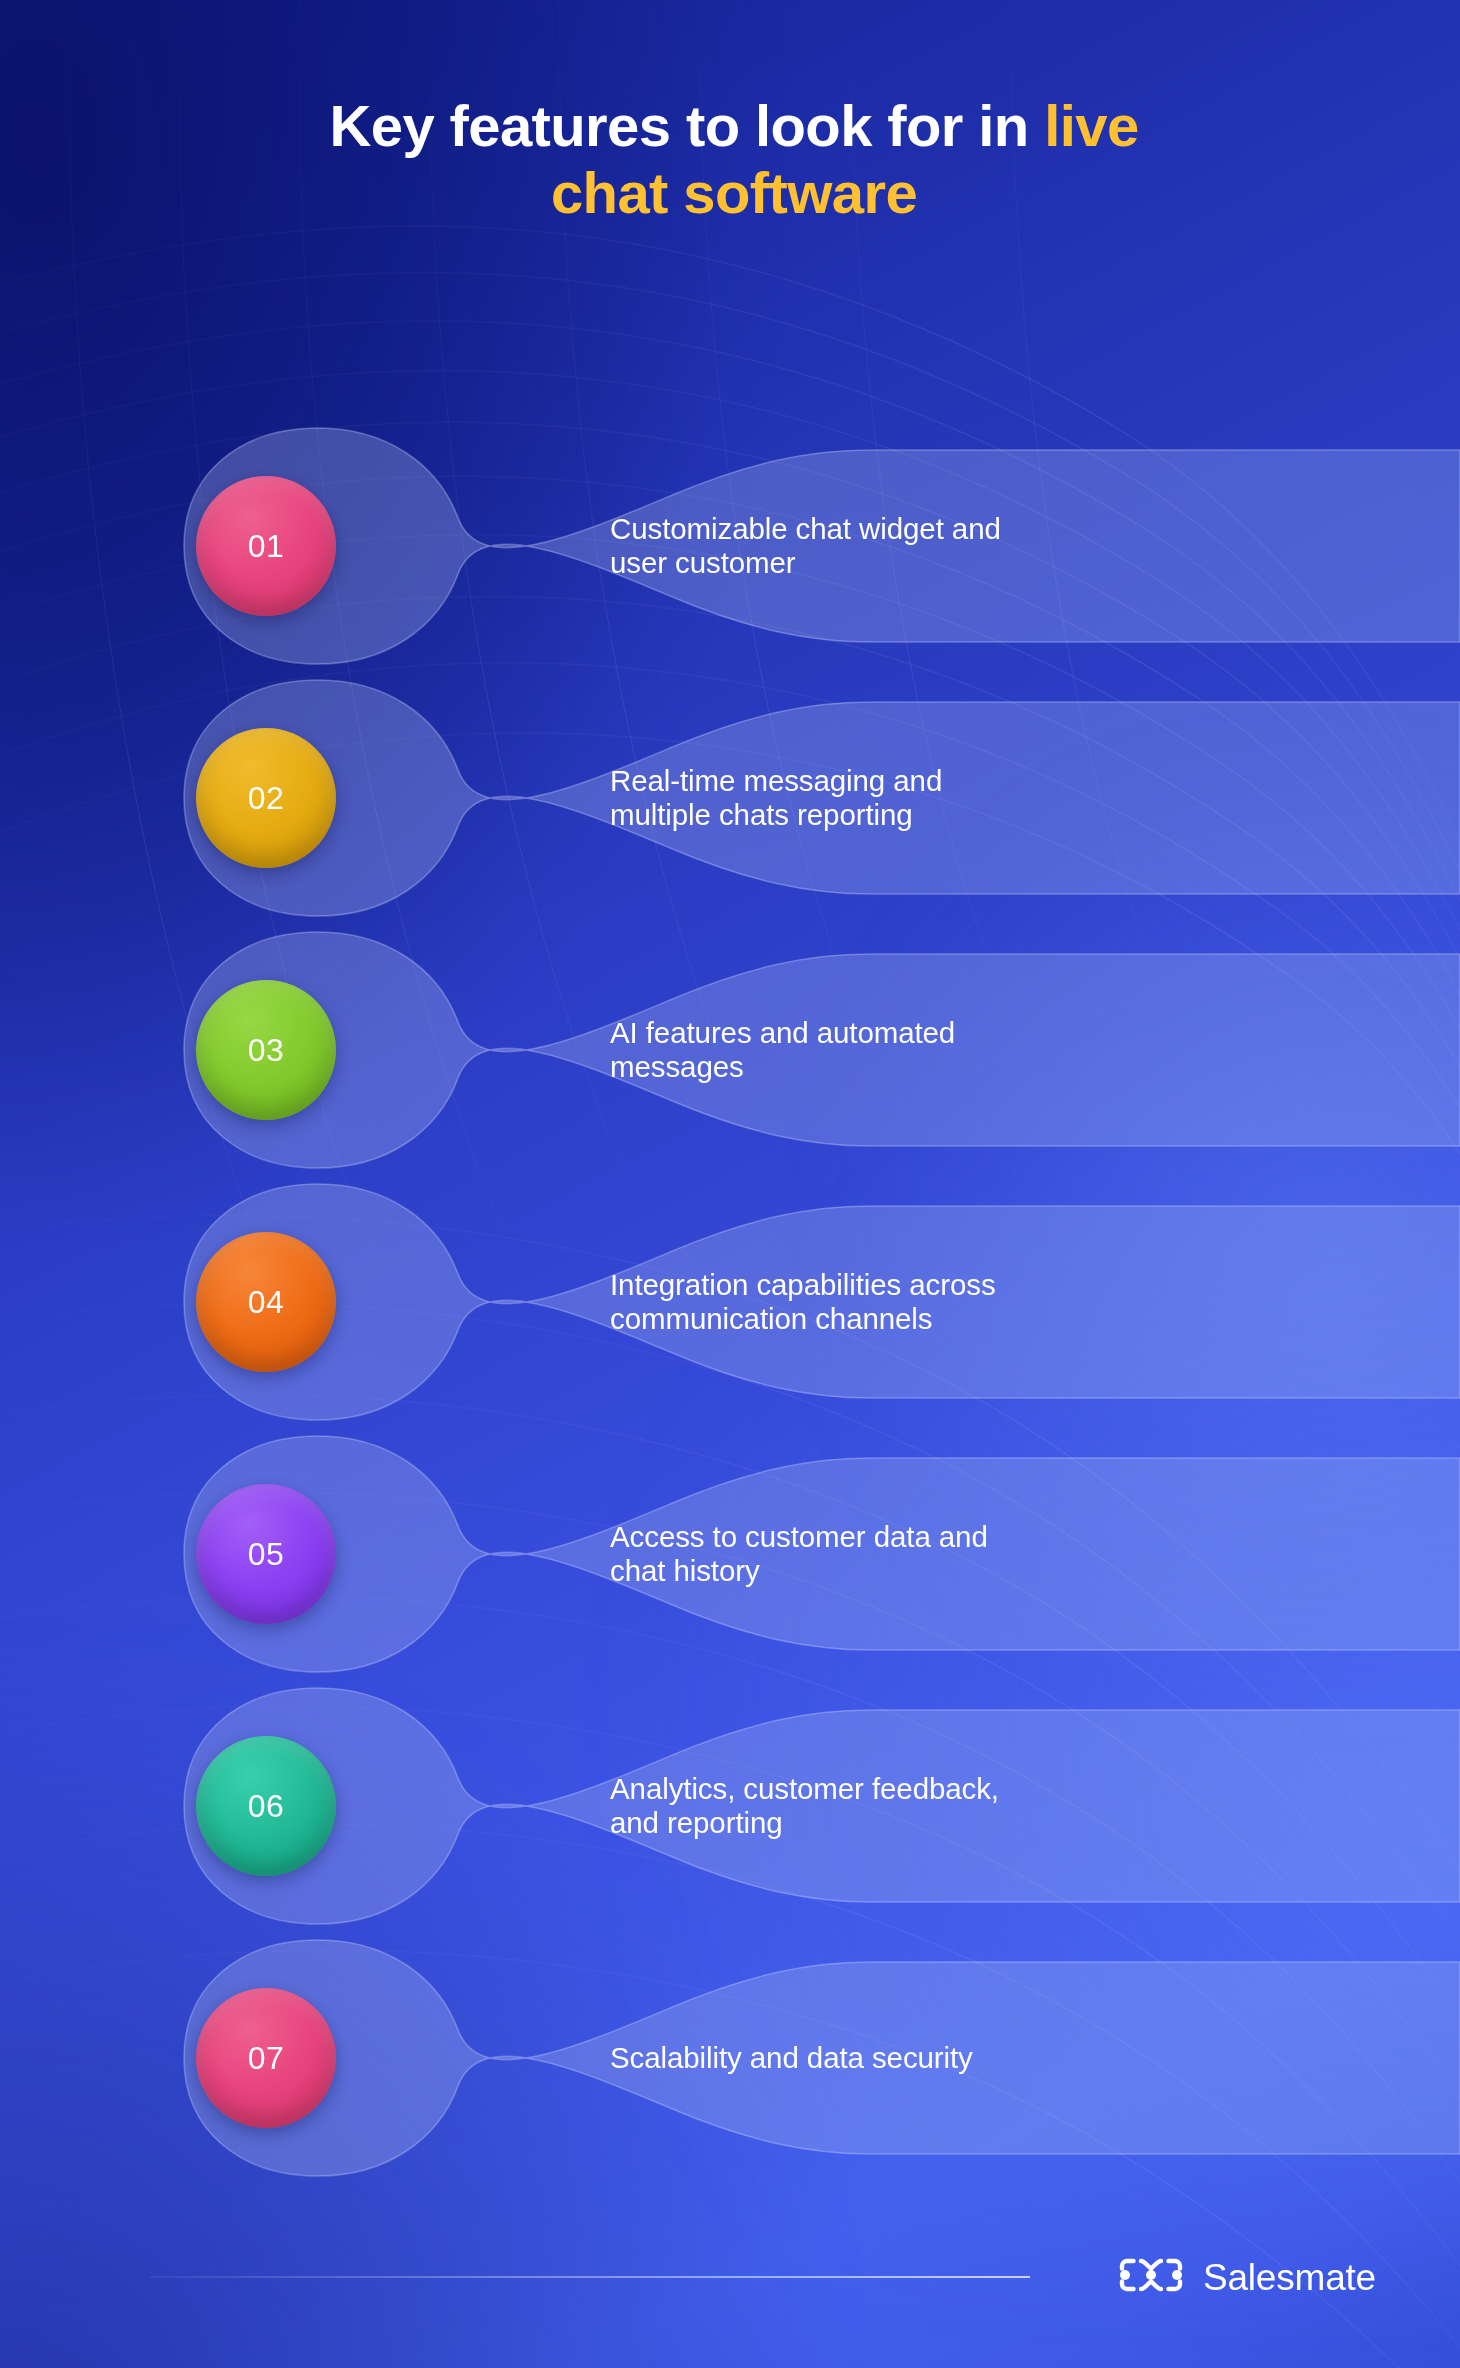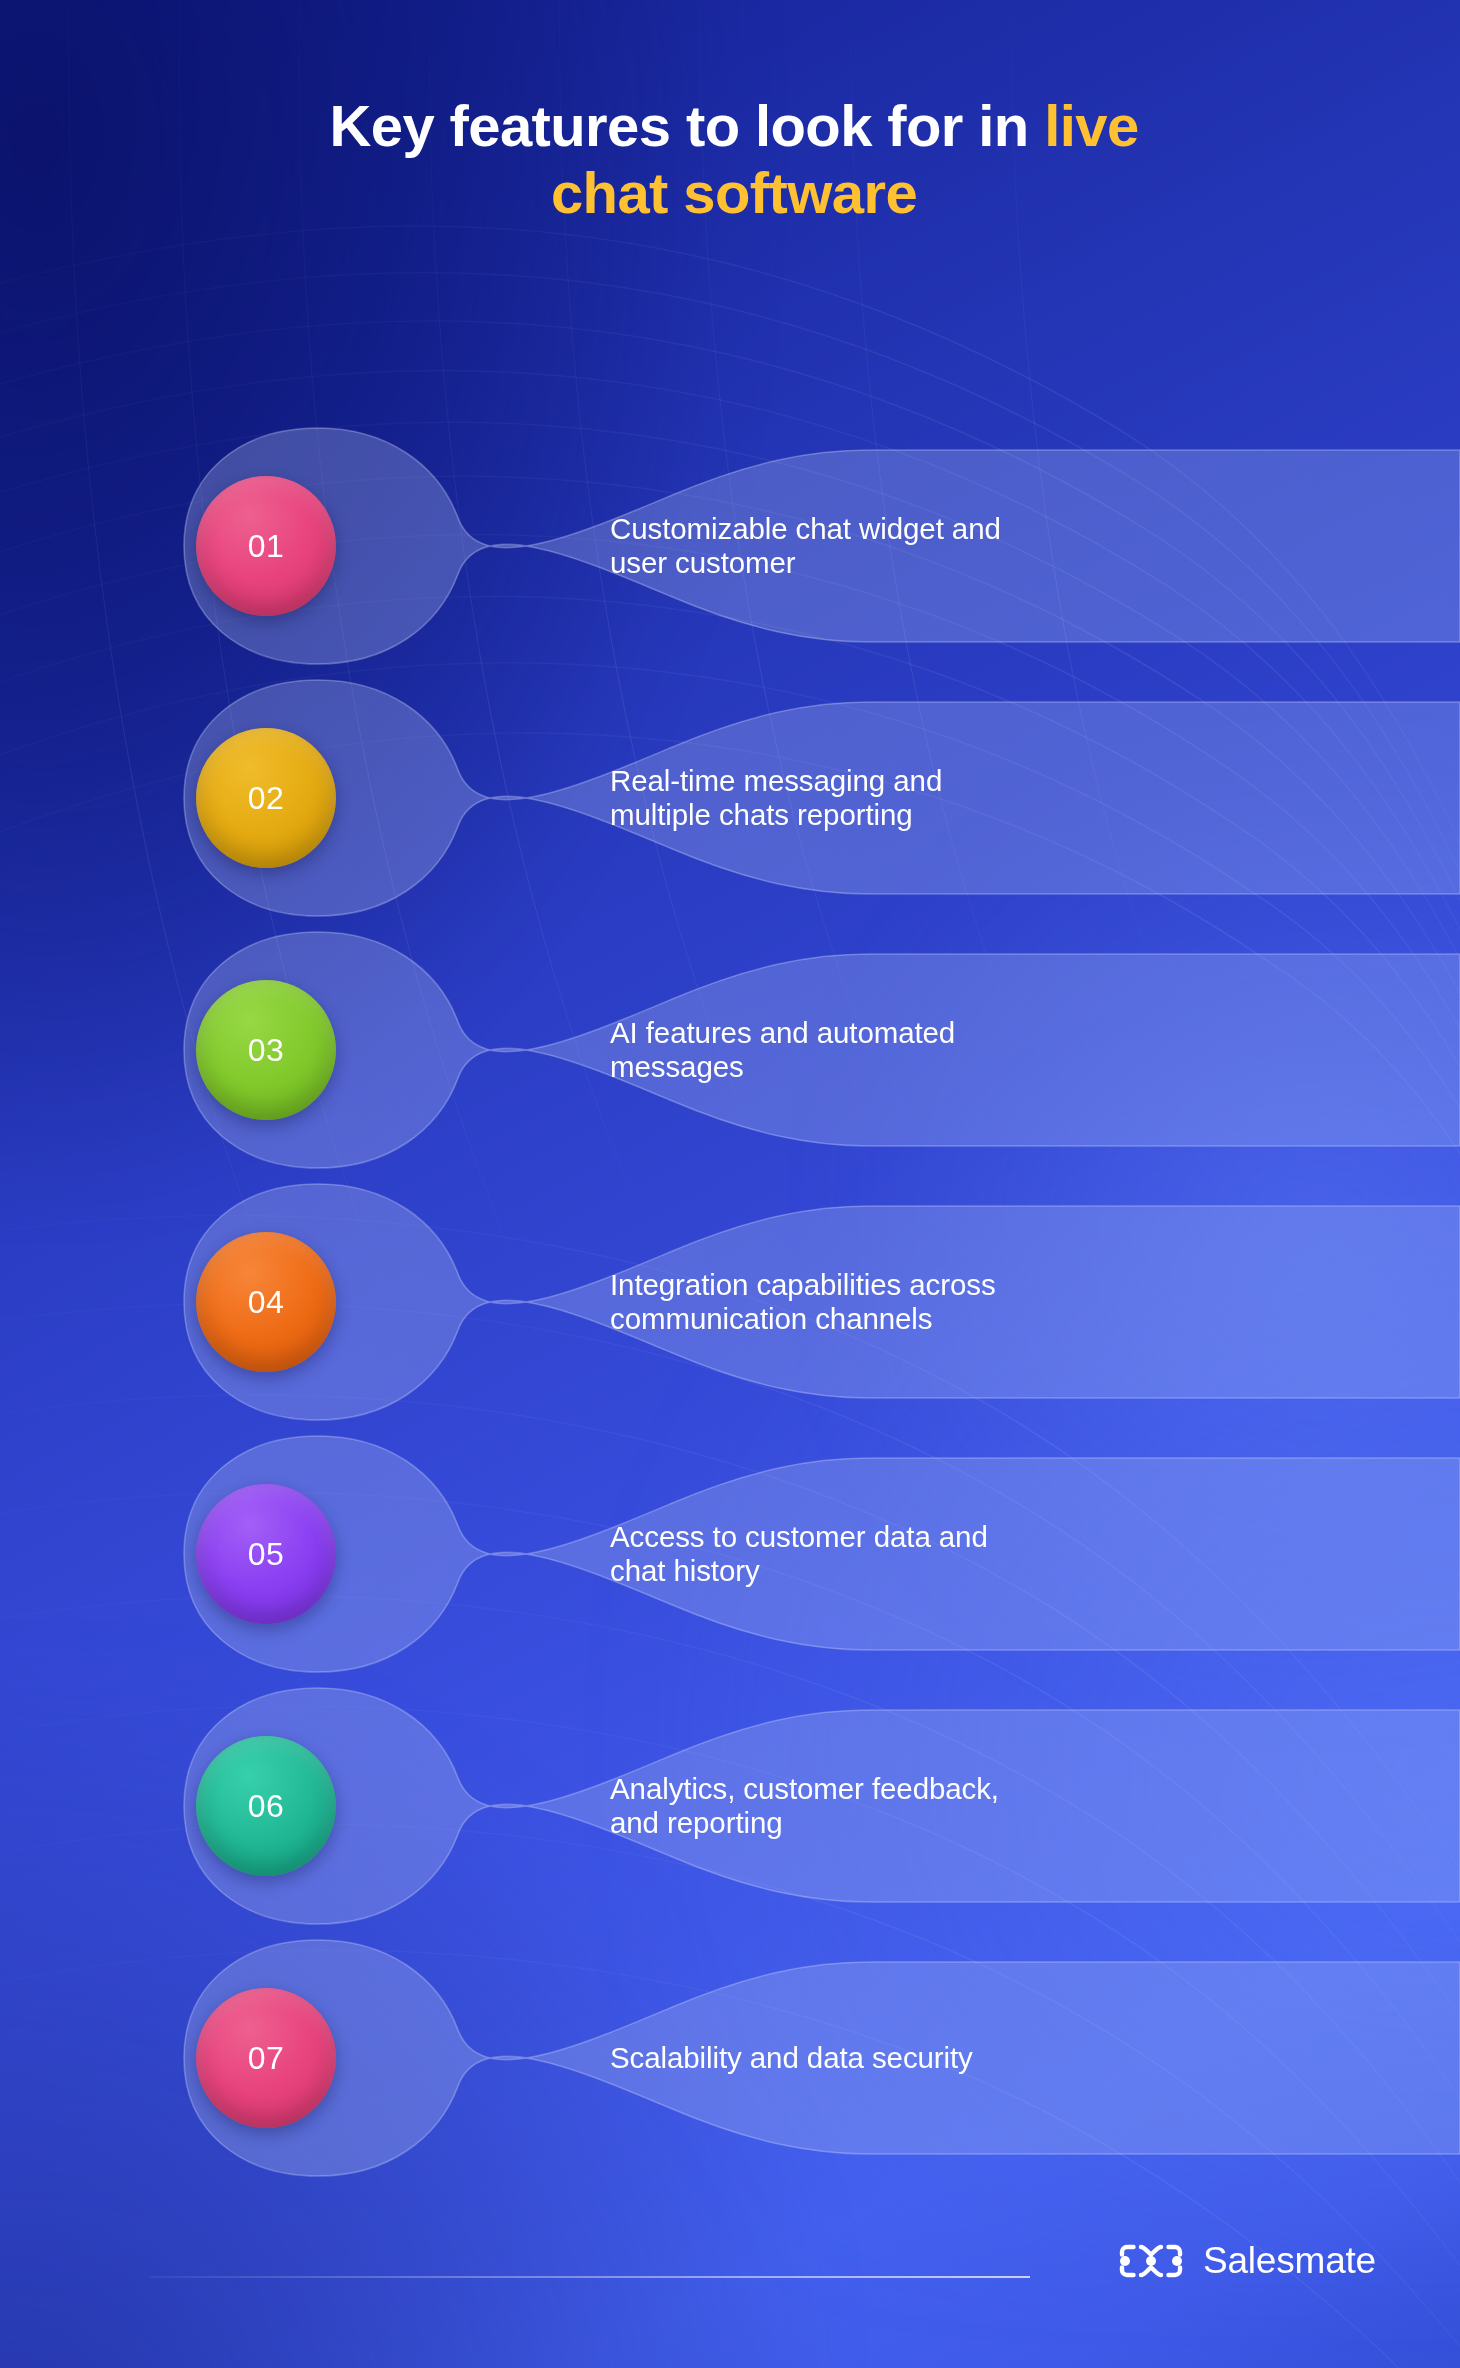--- a/index.html
+++ b/index.html
@@ -172,20 +172,21 @@
     right: 430px;
     top: 34px;
     height: 2px;
     background: linear-gradient(90deg, rgba(255,255,255,0.05) 0%, rgba(255,255,255,0.40) 55%, rgba(255,255,255,0.72) 100%);
   }
   .brand {
     position: absolute;
     right: 84px;
     top: 0;
     display: flex;
+    align-items: center;
     gap: 18px;
     height: 70px;
   }
   .brand-name {
     font-size: 37px;
     font-weight: 500;
     color: #ffffff;
     letter-spacing: -0.2px;
     line-height: 1;
   }

